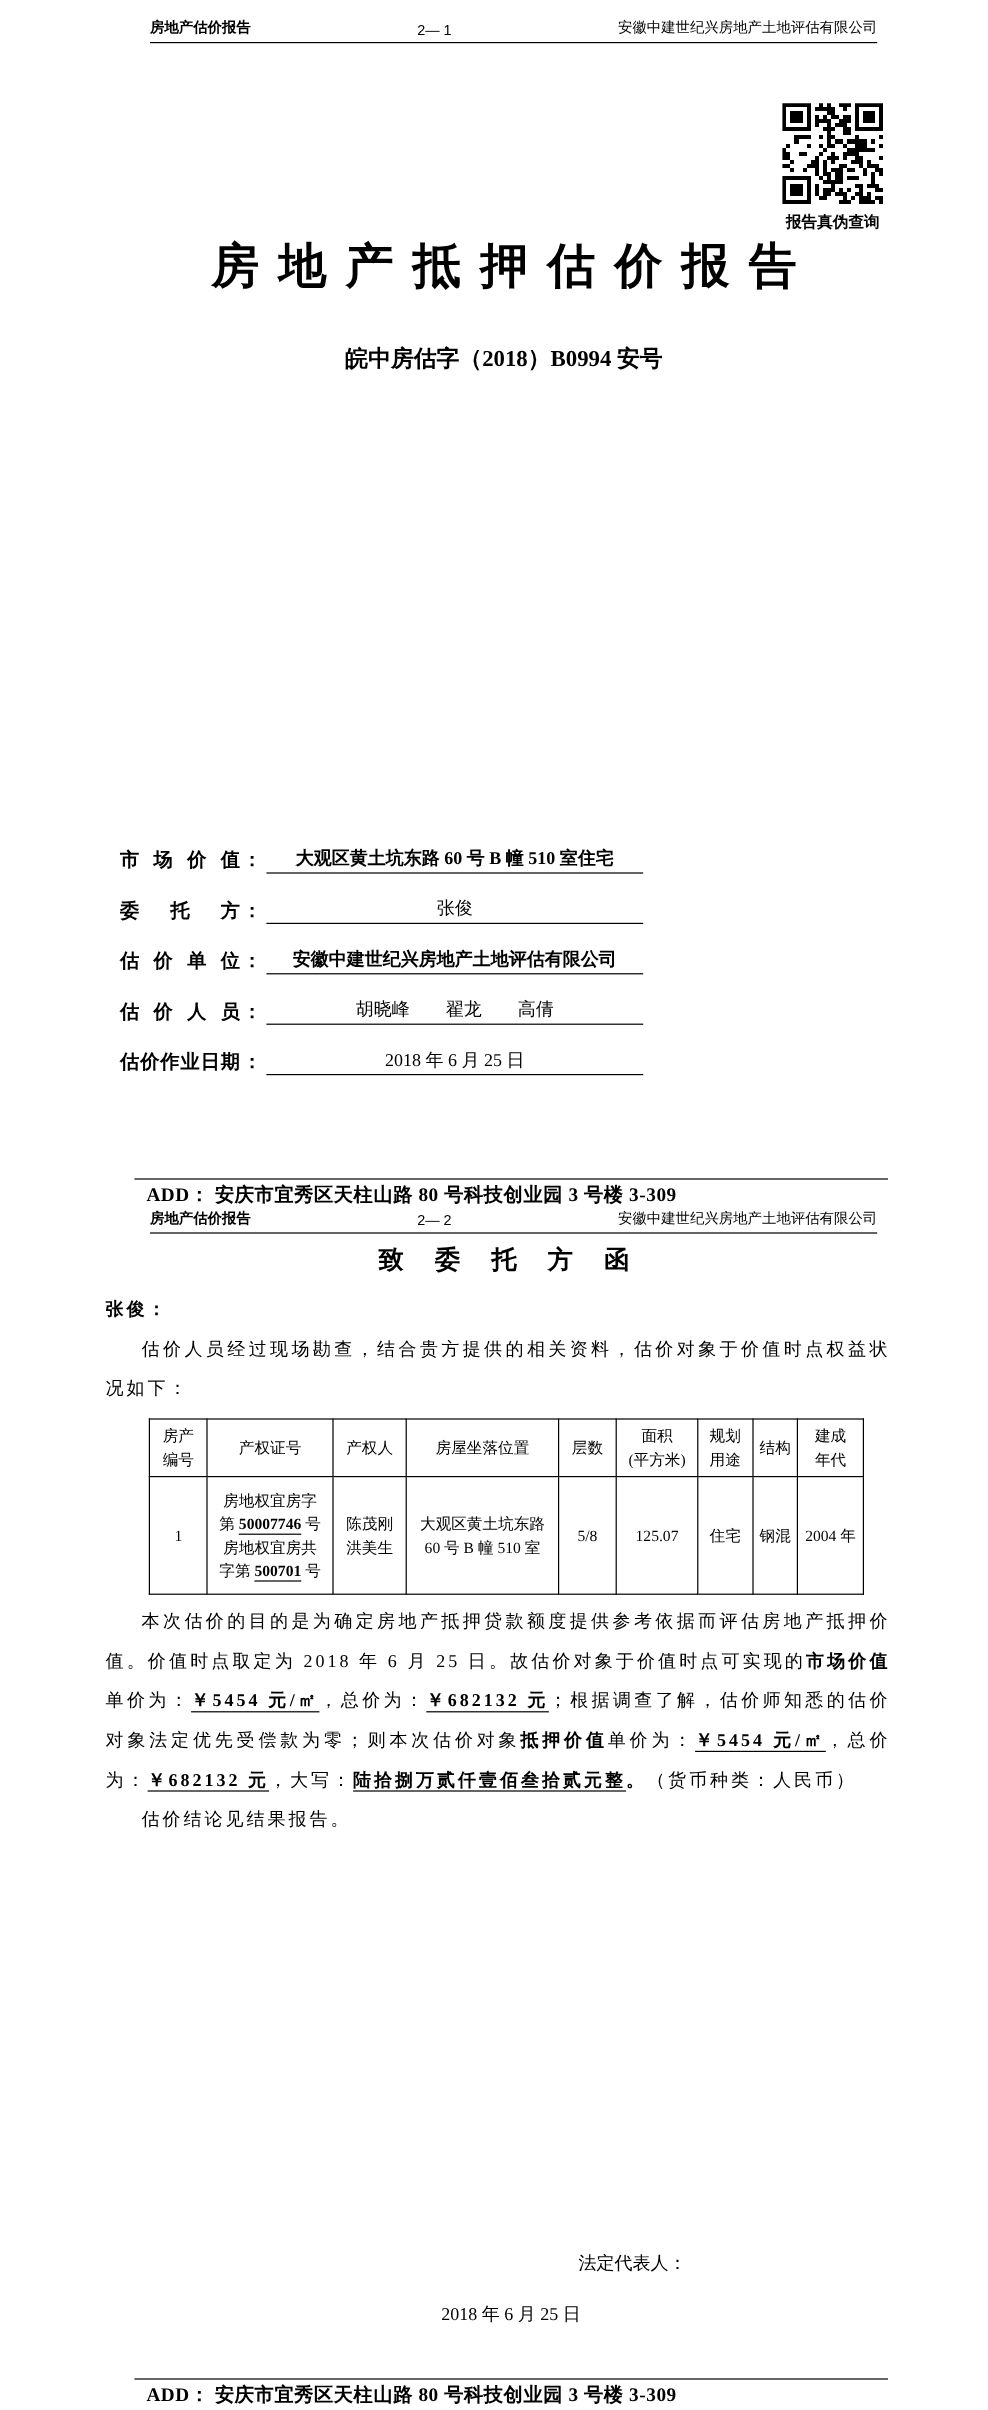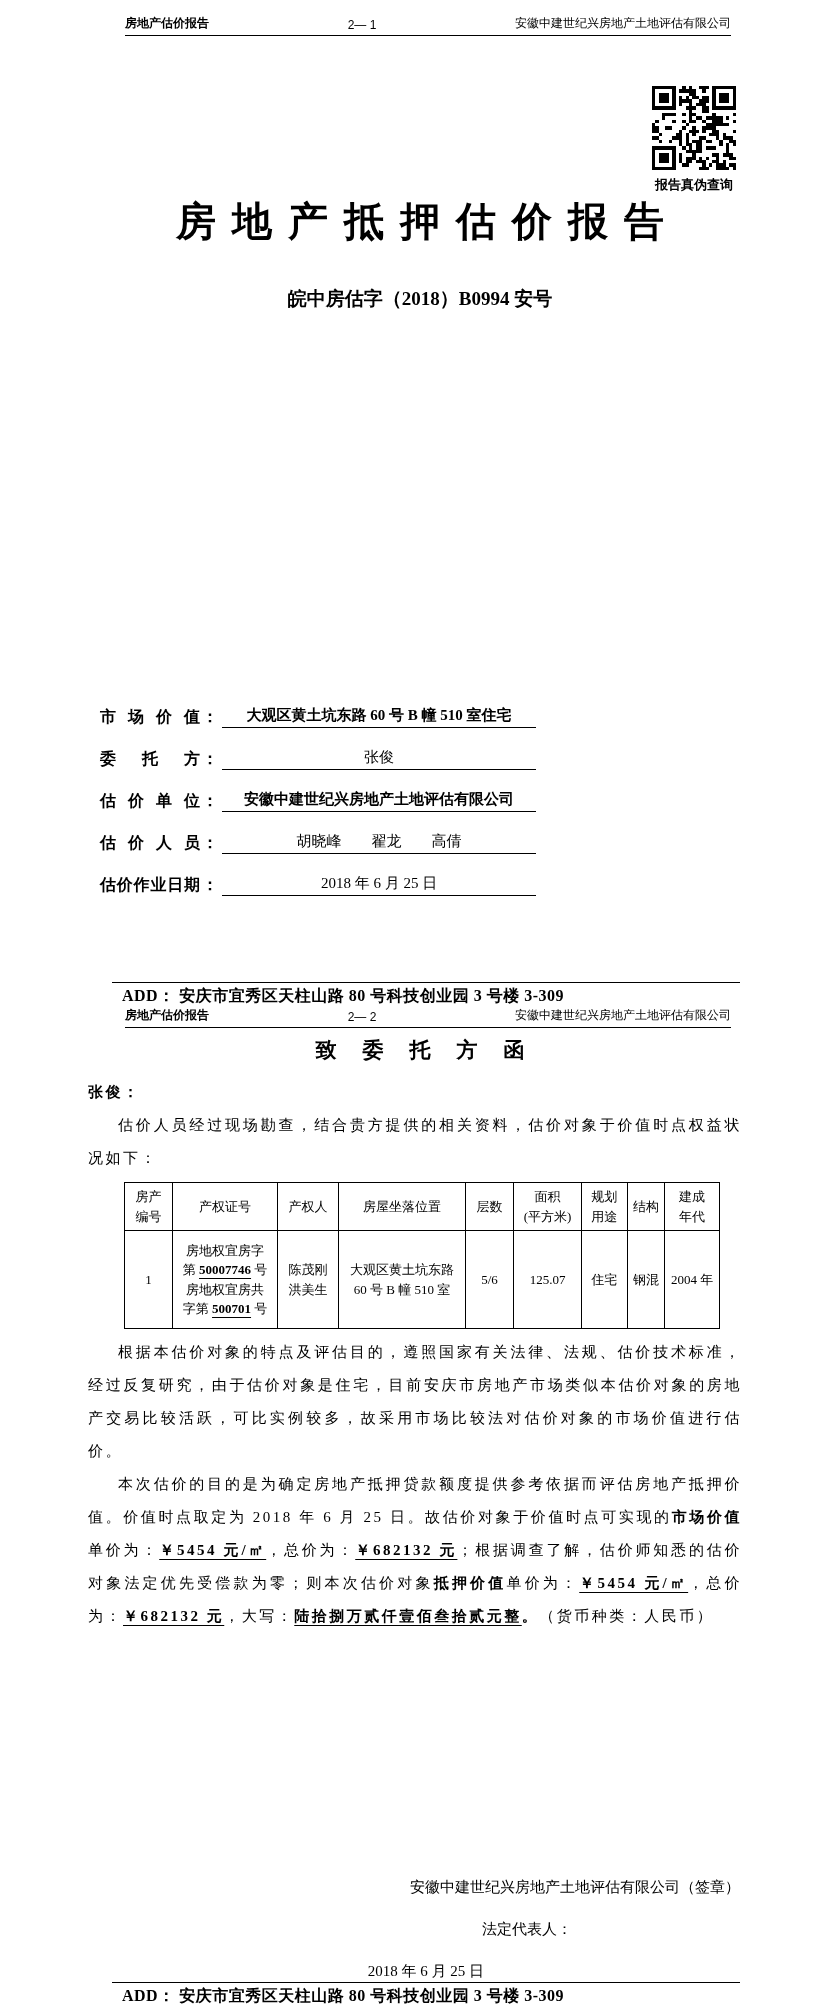--- a/index.html
+++ b/index.html
@@ -377,34 +377,33 @@
       <tr>
         <td>1</td>
         <td><span>房地权宜房字
 第 </span><span class="seg-b seg-u">50007746</span><span> 号
 房地权宜房共
 字第 </span><span class="seg-b seg-u">500701</span><span> 号</span></td>
         <td>陈茂刚
 洪美生</td>
         <td>大观区黄土坑东路
 60 号 B 幢 510 室</td>
-        <td>5/6</td>
+        <td>5/8</td>
         <td>125.07</td>
         <td>住宅</td>
         <td>钢混</td>
         <td>2004 年</td>
       </tr>
     </tbody>
   </table>
 
-  <p class="para">根据本估价对象的特点及评估目的，遵照国家有关法律、法规、估价技术标准，经过反复研究，由于估价对象是住宅，目前安庆市房地产市场类似本估价对象的房地产交易比较活跃，可比实例较多，故采用市场比较法对估价对象的市场价值进行估价。</p>
   <p class="para"><span>本次估价的目的是为确定房地产抵押贷款额度提供参考依据而评估房地产抵押价值。价值时点取定为 2018 年 6 月 25 日。故估价对象于价值时点可实现的</span><span class="seg-b">市场价值</span><span>单价为：</span><span class="seg-b seg-u">￥5454 元/㎡</span><span>，总价为：</span><span class="seg-b seg-u">￥682132 元</span><span>；根据调查了解，估价师知悉的估价对象法定优先受偿款为零；则本次估价对象</span><span class="seg-b">抵押价值</span><span>单价为：</span><span class="seg-b seg-u">￥5454 元/㎡</span><span>，总价为：</span><span class="seg-b seg-u">￥682132 元</span><span>，大写：</span><span class="seg-b seg-u">陆拾捌万贰仟壹佰叁拾贰元整</span><span class="seg-b">。</span><span>（货币种类：人民币）</span></p>
+  <p class="para">估价结论见结果报告。</p>
 </div>
 
 <div class="signature">
-  <div class="sig-company">安徽中建世纪兴房地产土地评估有限公司（签章）</div>
   <div class="sig-legal">法定代表人：</div>
   <div class="sig-date">2018 年 6 月 25 日</div>
 </div>
 
 <div class="doc-footer ftr2">
   <span>ADD： 安庆市宜秀区天柱山路 80 号科技创业园 3 号楼 3-309</span>
 </div>
 
 </body></html>

